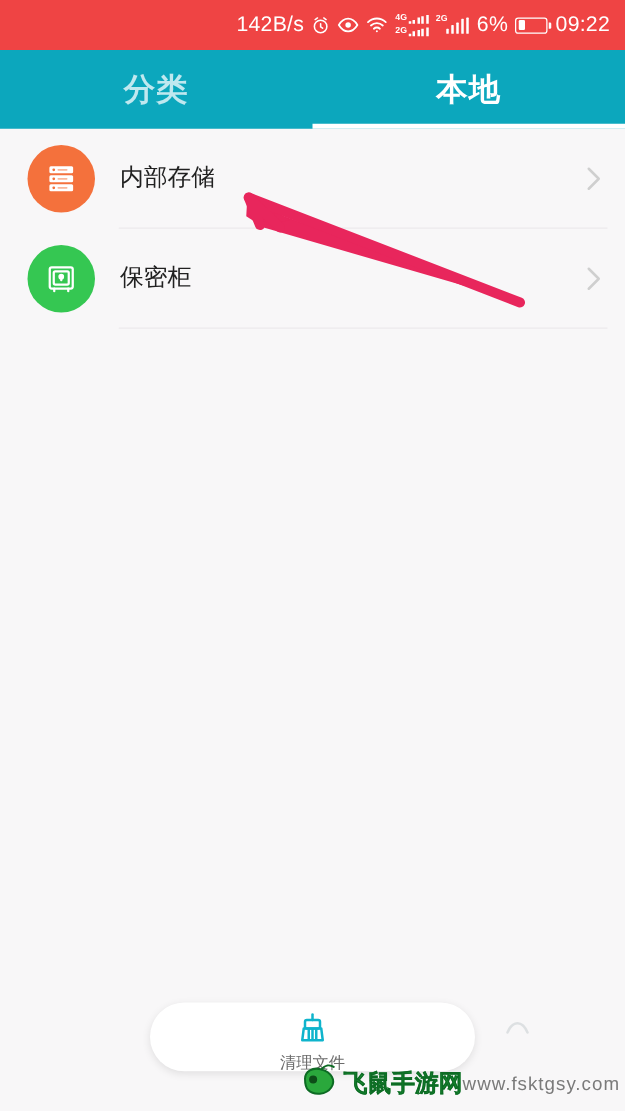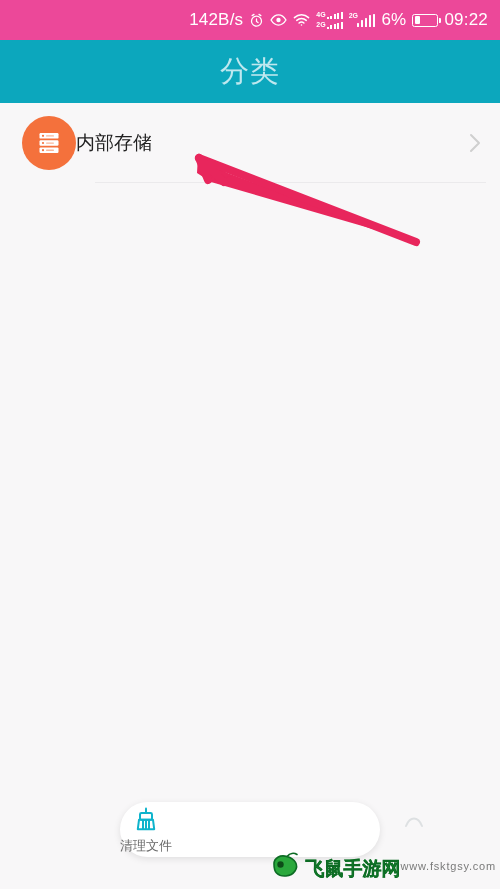--- a/index.html
+++ b/index.html
@@ -11,21 +11,21 @@
     height: 889px;
     background: #f8f7f8;
     font-family: "Liberation Sans", "DejaVu Sans", sans-serif;
     overflow: hidden;
     position: relative;
   }
 
   
   .status-bar {
     height: 40px;
-    background: #ec4899;
+    background: #ef4444;
     display: flex;
     align-items: center;
     justify-content: flex-end;
     padding-right: 12px;
     box-sizing: border-box;
     color: #ffffff;
   }
   .status-right {
     display: flex;
     align-items: center;
@@ -138,24 +138,24 @@
   }
   .tab {
     flex: 1;
     display: flex;
     align-items: center;
     justify-content: center;
     position: relative;
     cursor: pointer;
   }
   .tab-label {
-    font-size: 29px;
+    font-size: 25px;
     color: #bfe8ef;
     letter-spacing: 1px;
-    font-weight: 400;
+    font-weight: 700;
   }
   .tab.active .tab-label {
     color: #ffffff;
   }
   .tab.active::after {
     content: "";
     position: absolute;
     left: 0;
     right: 0;
     bottom: 0;
@@ -191,20 +191,21 @@
     flex: 0 0 54px;
     display: flex;
     align-items: center;
     justify-content: center;
   }
   .icon-storage { background: #f4713c; }
   .icon-safe    { background: #35c752; }
 
   .item-text {
     flex: 1;
+    padding-left: 20px;
     display: flex;
     flex-direction: column;
     justify-content: flex-end;
     gap: 4px;
     min-width: 0;
   }
   .item-title {
     font-size: 19px;
     color: #212121;
     font-weight: 400;
@@ -249,22 +250,21 @@
   .bottom-pill {
     position: absolute;
     left: 120px;
     width: 260px;
     top: 20px;
     height: 55px;
     background: #ffffff;
     border-radius: 28px;
     box-shadow: 0 2px 7px rgba(0,0,0,0.10);
     display: flex;
-    align-items: flex-start;
-    flex-direction: column;
+    align-items: flex-end;
   }
   .bottom-btn {
     flex: 1;
     display: flex;
     flex-direction: column;
     align-items: center;
     justify-content: center;
     gap: 3px;
     cursor: pointer;
   }
@@ -313,21 +313,21 @@
     line-height: 1;
   }
   .wm-name {
     font-size: 19px;
     font-weight: 700;
     color: #1f9c3a;
     letter-spacing: 0px;
     -webkit-text-stroke: 0.4px #0d6b24;
   }
   .wm-url {
-    font-size: 11px;
+    font-size: 15px;
     color: #7a7a7a;
     letter-spacing: 0.8px;
     margin-top: 2px;
     text-align: center;
   }
 </style>
 </head>
 <body>
 
 <div class="status-bar">
@@ -400,20 +400,23 @@
       <span class="fill" style="width: 24%;"></span>
     </span>
 
     <span class="status-text">09:22</span>
   </div>
 </div>
 
 <div class="tab-bar">
   <div class="tab">
     <span class="tab-label">分类</span>
+  </div>
+  <div class="tab active">
+    <span class="tab-label">本地</span>
   </div>
 </div>
 
 <div class="list">
 
   <div class="list-item">
     <div class="item-icon icon-storage">
       <svg width="28" height="28" viewBox="0 0 28 28" fill="none">
         <rect x="4.5" y="4" width="19" height="5.6" rx="1.2" fill="#ffffff"></rect>
         <rect x="4.5" y="11.2" width="19" height="5.6" rx="1.2" fill="#ffffff"></rect>
@@ -430,20 +433,41 @@
       <span class="item-title">内部存储</span>
     </div>
     <div class="chevron">
       <svg width="14" height="22" viewBox="0 0 14 22" fill="none" stroke="#cfcfcf" stroke-width="2" stroke-linecap="round" stroke-linejoin="round">
         <path d="M3 3 L11 11 L3 19"></path>
       </svg>
     </div>
     <div class="divider"></div>
   </div>
 
+  <div class="list-item">
+    <div class="item-icon icon-safe">
+      <svg width="28" height="28" viewBox="0 0 28 28" fill="none" stroke="#ffffff" stroke-width="1.8">
+        <rect x="4.8" y="4.8" width="18.4" height="17" rx="1.6"></rect>
+        <rect x="8" y="8" width="12" height="10.6" rx="1.2"></rect>
+        <circle cx="14" cy="12.3" r="2.3" fill="#ffffff" stroke="none"></circle>
+        <rect x="13.1" y="12.3" width="1.8" height="3.6" rx="0.8" fill="#ffffff" stroke="none"></rect>
+        <path d="M8.4 21.8 v2.1" stroke-linecap="round"></path>
+        <path d="M19.6 21.8 v2.1" stroke-linecap="round"></path>
+      </svg>
+    </div>
+    <div class="item-text">
+      <span class="item-title">保密柜</span>
+    </div>
+    <div class="chevron">
+      <svg width="14" height="22" viewBox="0 0 14 22" fill="none" stroke="#cfcfcf" stroke-width="2" stroke-linecap="round" stroke-linejoin="round">
+        <path d="M3 3 L11 11 L3 19"></path>
+      </svg>
+    </div>
+    <div class="divider"></div>
+  </div>
 </div>
 
 <div class="content-area"></div>
 
 <svg class="annotation-arrow" viewBox="0 0 500 300" style="position:absolute; top:0; left:0;">
   <g>
     <polygon points="414,241 211,167 198,155 197,173 211,182" fill="#e8265c"></polygon>
     <polygon points="197,155 232,176 214,180 209,172" fill="#e8265c"></polygon>
     <path d="M199 158 L416 242" stroke="#e8265c" stroke-width="8" stroke-linecap="round"></path>
     <path d="M199 158 L224 182 M199 158 L208 180" stroke="#e8265c" stroke-width="8" stroke-linecap="round" stroke-linejoin="round"></path>

